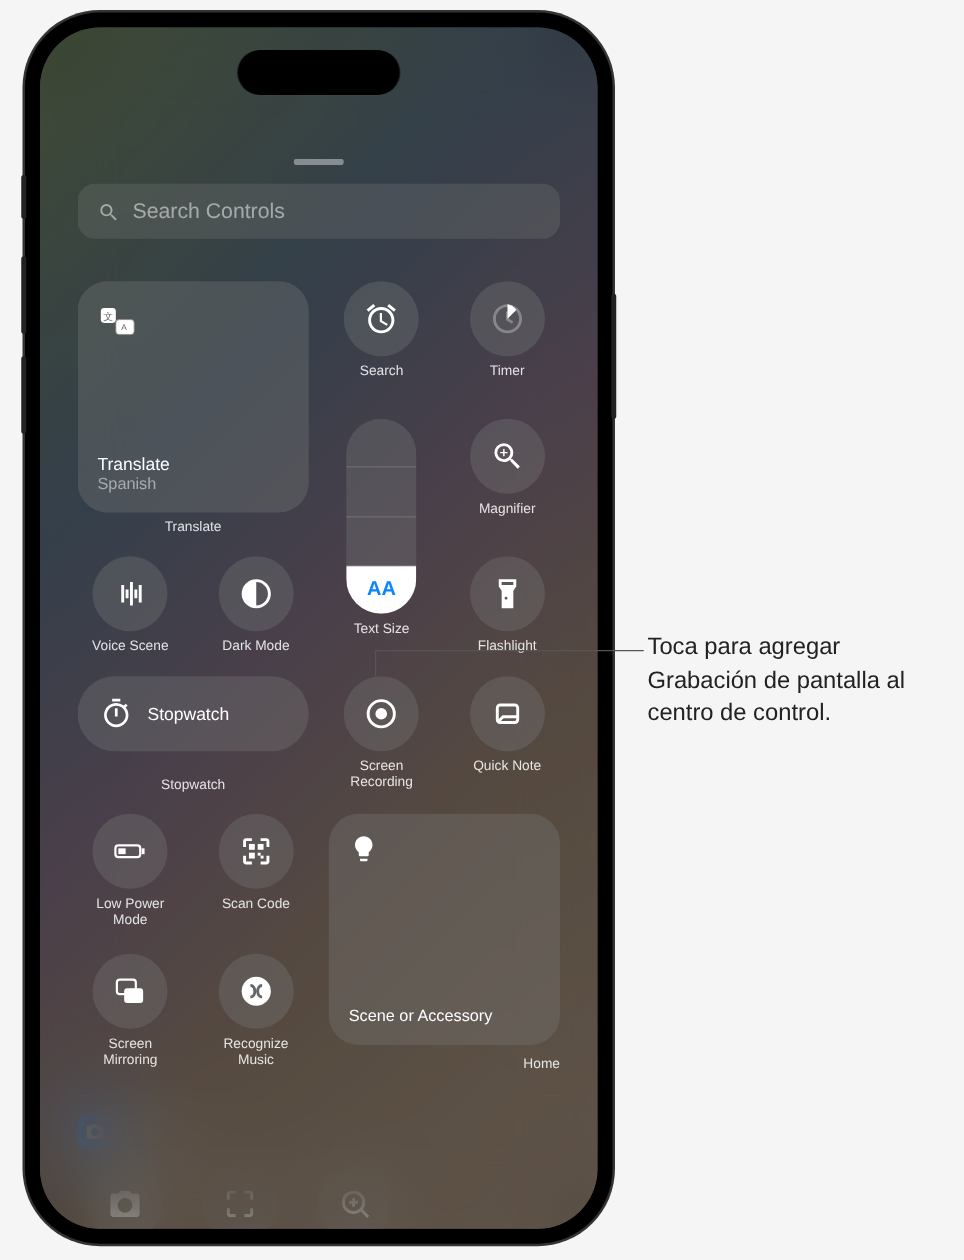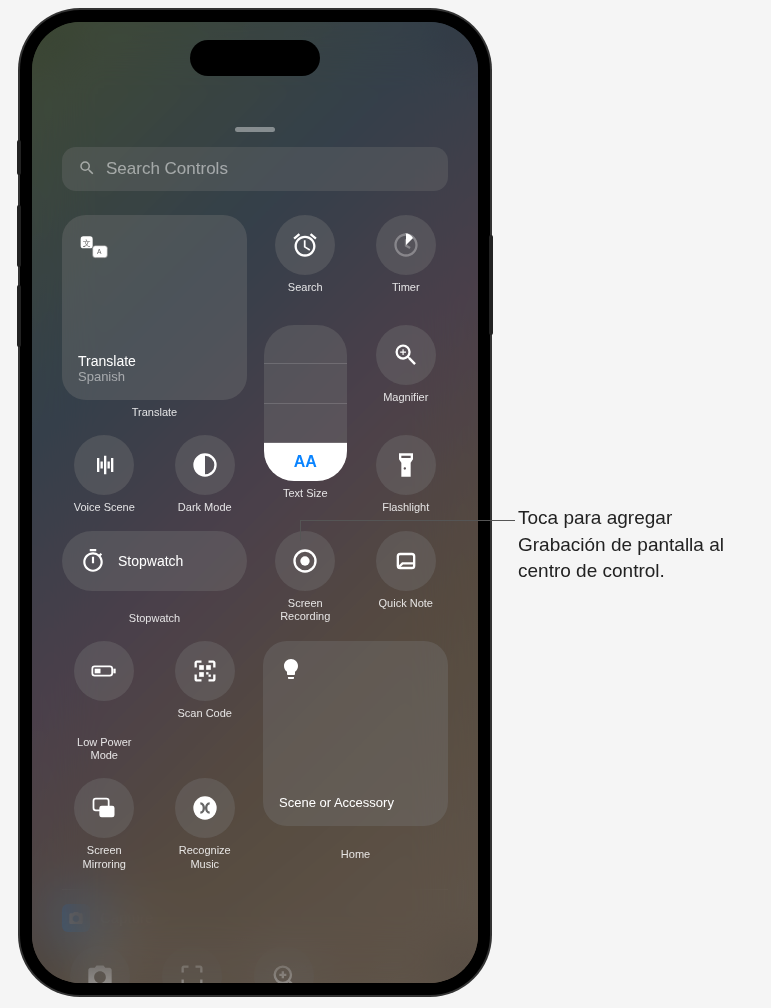--- a/index.html
+++ b/index.html
@@ -60,26 +60,26 @@
     overflow: hidden;
   }
   .blur-overlay {
     position: absolute;
     inset: 0;
     backdrop-filter: blur(30px);
     background: rgba(40,40,40,0.3);
   }
   .search-bar {
     display: flex;
-    align-items: flex-start;
+    align-items: flex-end;
     gap: 10px;
     background: rgba(120,120,120,0.3);
     border-radius: 14px;
     padding: 12px 16px;
-    margin-bottom: 24px;
+    margin-bottom: 34px;
     position: relative;
   }
   .search-bar svg {
     width: 18px;
     height: 18px;
     fill: rgba(255,255,255,0.5);
   }
   .search-placeholder {
     color: rgba(255,255,255,0.5);
     font-size: 17px;
@@ -149,21 +149,21 @@
     color: rgba(255,255,255,0.5);
   }
   .text-size-tile {
     grid-row: span 2;
     display: flex;
     flex-direction: column;
     align-items: center;
     gap: 6px;
   }
   .text-size-box {
-    width: 83px;
+    width: 56px;
     height: 156px;
     background: rgba(120,120,120,0.35);
     border-radius: 30px;
     display: flex;
     flex-direction: column;
     overflow: hidden;
   }
   .text-size-segment {
     flex: 1;
     border-bottom: 1px solid rgba(255,255,255,0.15);
@@ -205,22 +205,22 @@
     fill: #fff;
   }
   .stopwatch-label {
     font-size: 14px;
   }
   .home-tile {
     grid-column: span 2;
     grid-row: span 2;
     display: flex;
     flex-direction: column;
-    align-items: center;
-    gap: 22px;
+    align-items: flex-end;
+    gap: 9px;
   }
   .home-box {
     width: 100%;
     aspect-ratio: 1/1;
     background: rgba(120,120,120,0.35);
     border-radius: 24px;
     padding: 16px;
     display: flex;
     flex-direction: column;
     justify-content: space-between;
@@ -445,21 +445,21 @@
         </div>
 
         <div class="control-item">
           <div class="control-circle">
               <svg viewBox="0 0 24 24">
                 <rect x="2" y="8" width="17" height="8" rx="2" fill="none" stroke="#fff" stroke-width="1.5"></rect>
                 <rect x="4" y="10" width="5" height="4" fill="#fff"></rect>
                 <rect x="20" y="10" width="2" height="4" fill="#fff"></rect>
               </svg>
             </div>
-          <span class="control-label" style="white-space: pre-line; margin-top: 29px;">Low Power
+          <span class="control-label" style="white-space: pre-line;">Low Power
 Mode</span>
         </div>
 
         <div class="control-item">
           <div class="control-circle">
               <svg viewBox="0 0 24 24">
                 <path d="M3 5v4h2V5h4V3H5c-1.1 0-2 .9-2 2zm2 10H3v4c0 1.1.9 2 2 2h4v-2H5v-4zm14 4h-4v2h4c1.1 0 2-.9 2-2v-4h-2v4zm0-16h-4v2h4v4h2V5c0-1.1-.9-2-2-2z"></path>
                 <rect x="7" y="7" width="4" height="4" fill="#fff"></rect>
                 <rect x="13" y="7" width="4" height="4" fill="#fff"></rect>
                 <rect x="7" y="13" width="4" height="4" fill="#fff"></rect>

